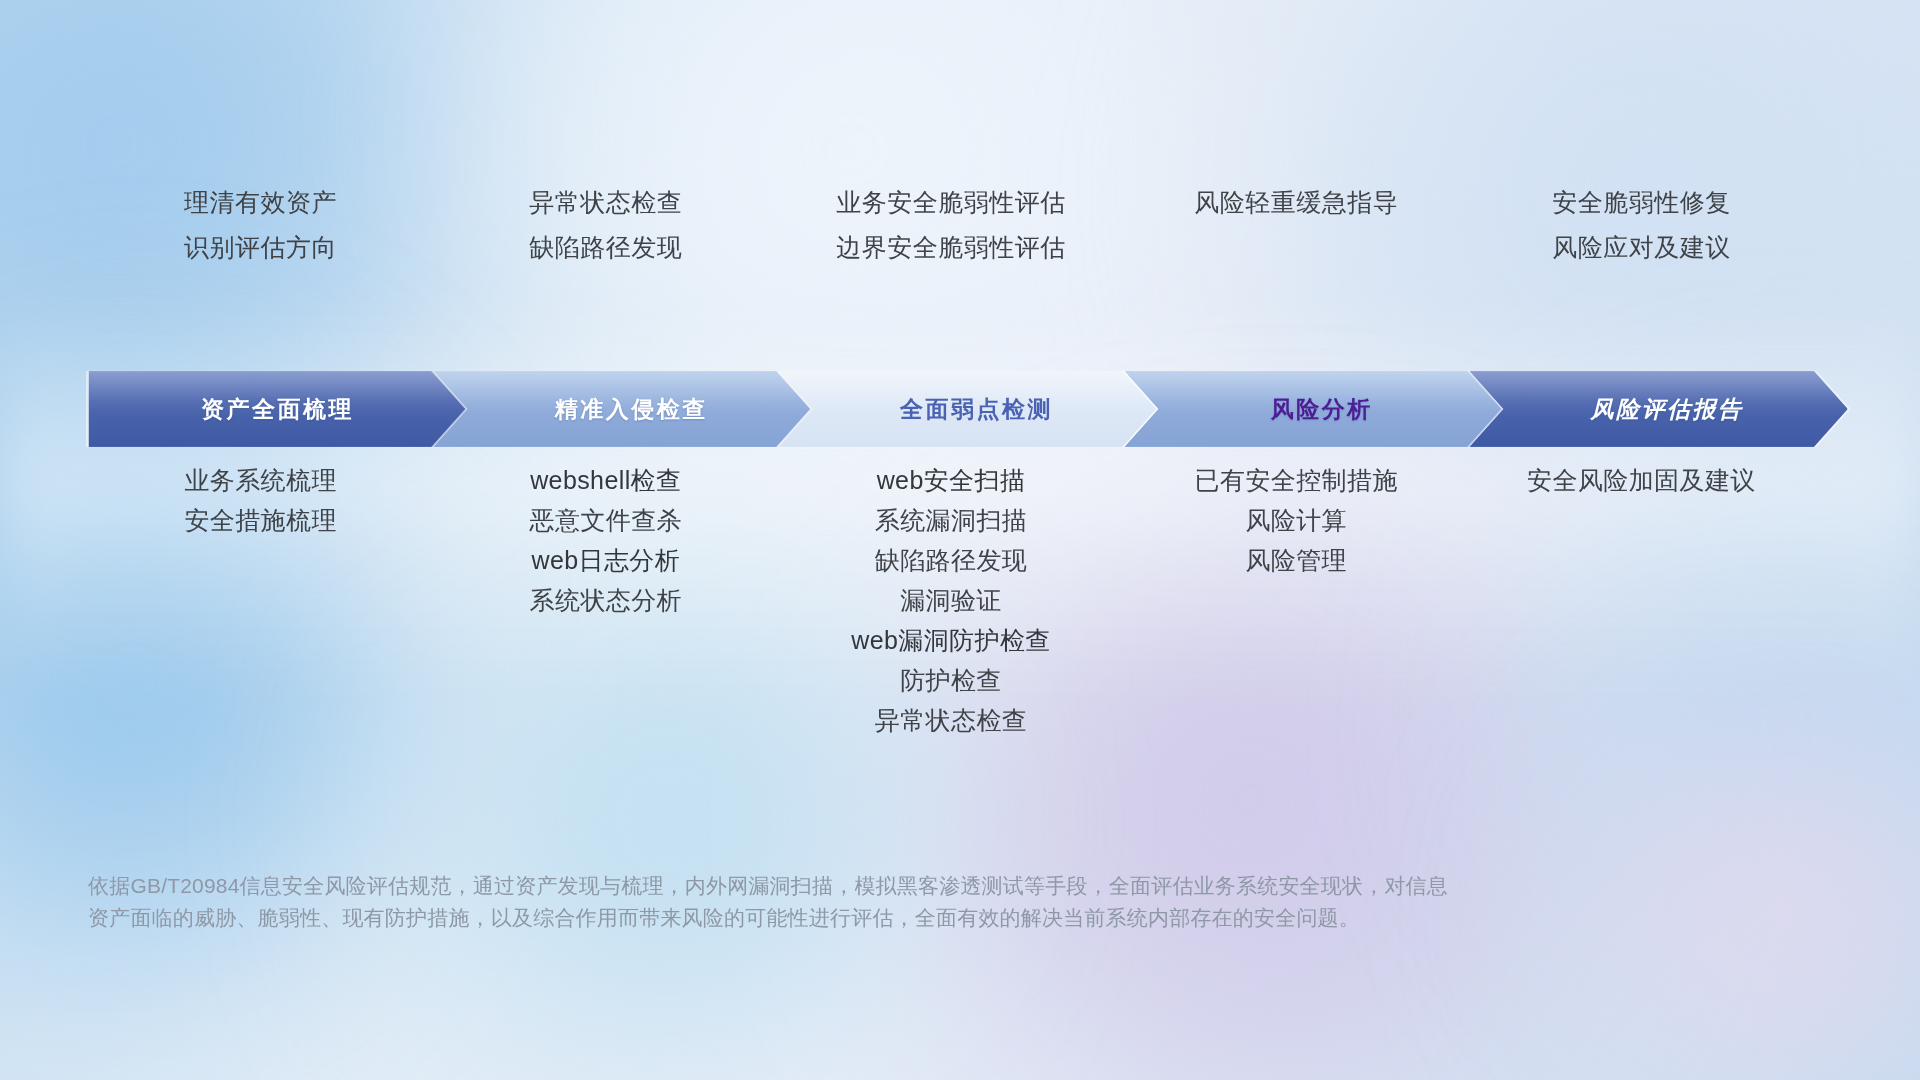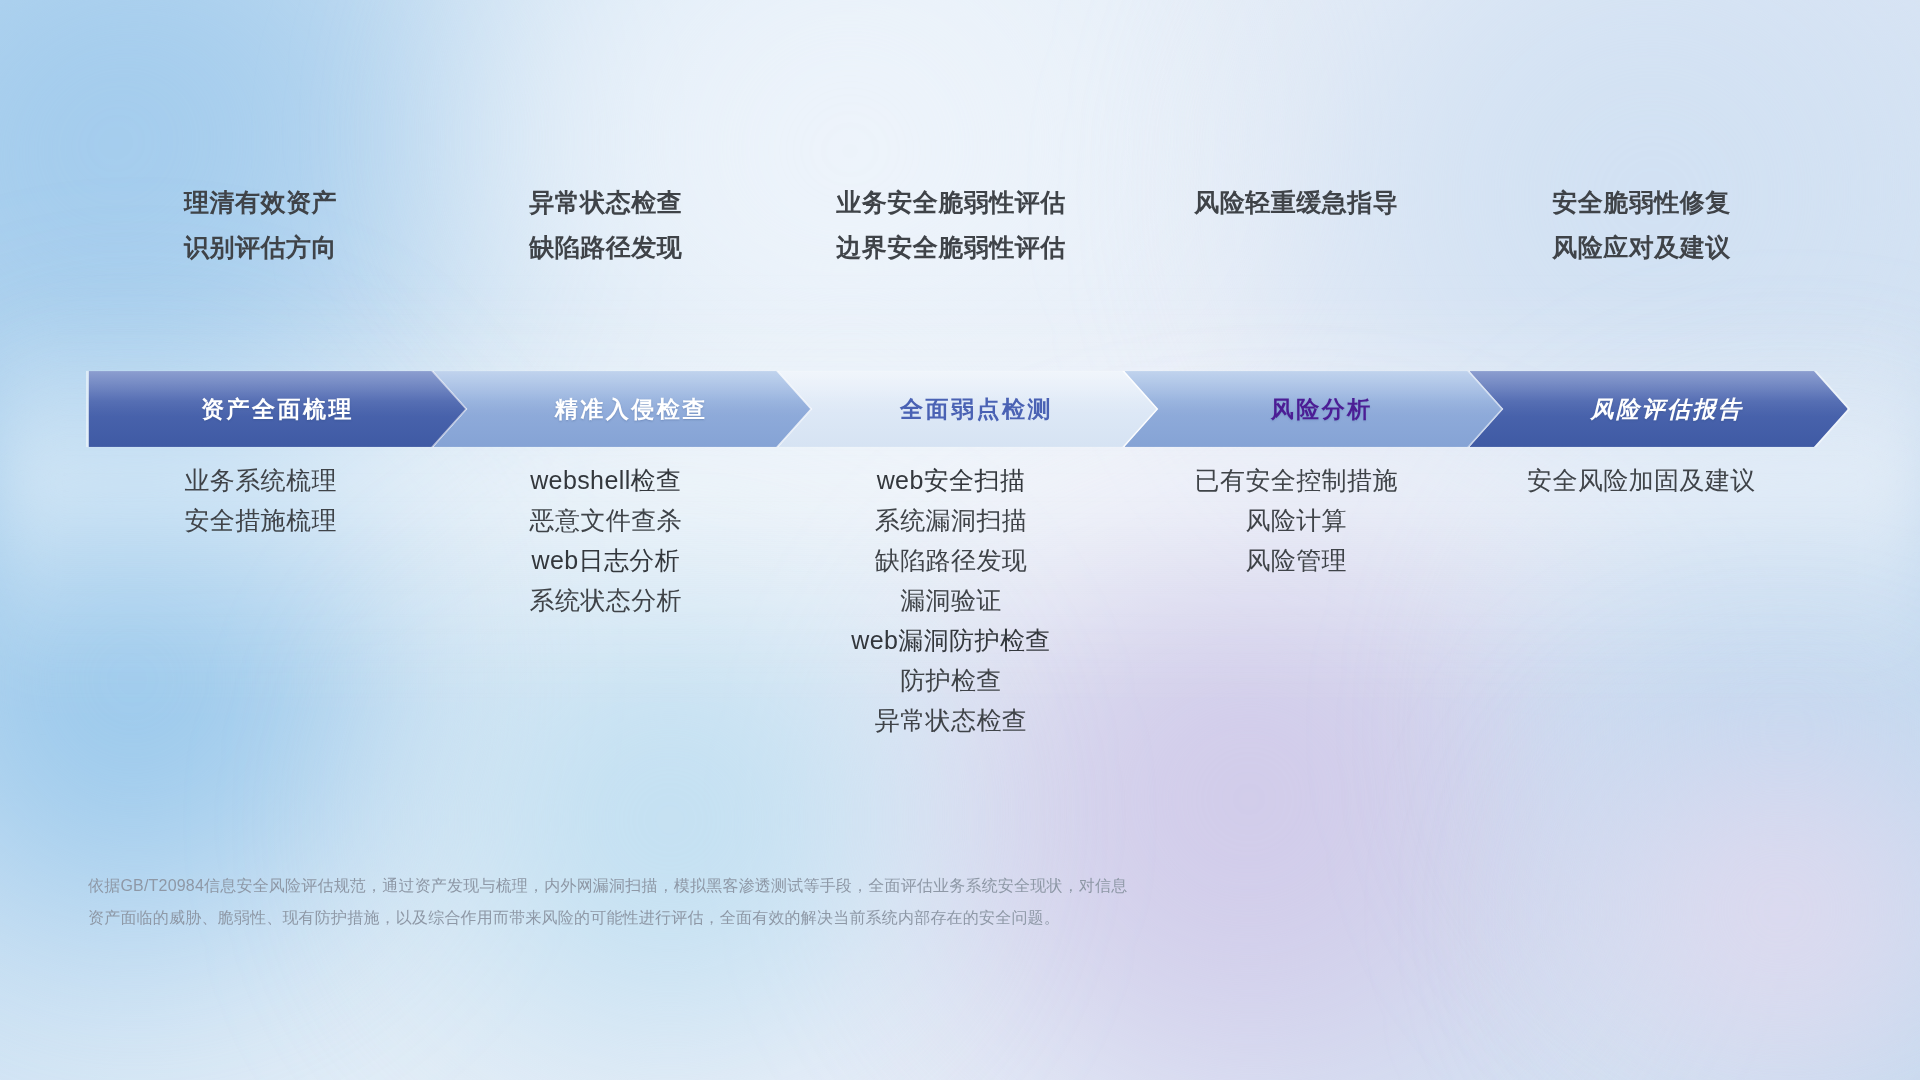--- a/index.html
+++ b/index.html
@@ -37,21 +37,21 @@
   #bg .sheen {
     position:absolute; left:0; right:0; top:300px; height:400px;
     background:linear-gradient(180deg,rgba(255,255,255,0) 0%,rgba(255,255,255,0.42) 45%,rgba(255,255,255,0.18) 75%,rgba(255,255,255,0) 100%);
     filter:blur(28px);
   }
 
   
   #page { position:absolute; inset:0; }
 
   
-  .toprow { position:absolute; left:0; right:0; top:180px; height:110px; display:flex;font-weight:bold; }
+  .toprow { position:absolute; left:0; right:0; top:180px; height:110px; display:flex; }
   .topcol { position:relative; }
   .topcol .t {
     text-align:center; color:#3f4348; font-size:25px; line-height:45px;
     letter-spacing:.5px; white-space:nowrap;
   }
 
   
   .banner { position:absolute; left:88px; top:371px; width:1760px; height:76px; }
   .chev {
     position:absolute; top:0; height:76px;
@@ -71,21 +71,21 @@
   .botcol { position:relative; }
   .botcol .t {
     text-align:center; color:#3f4348; font-size:25px; line-height:40px;
     white-space:nowrap; letter-spacing:.4px;
   }
   .botcol .t.em { font-weight:normal; color:#33373c; }
 
   
   .footer {
     position:absolute; left:88px; top:870px; width:1640px;
-    color:#8e98a6; font-size:16px; line-height:32px; letter-spacing:.2px;
+    color:#8e98a6; font-size:21px; line-height:32px; letter-spacing:.2px;
   }
 </style>
 </head>
 <body>
 
 <div id="bg">
   <div class="base"></div>
   <div class="blob b1"></div>
   <div class="blob b2"></div>
   <div class="blob b3"></div>

